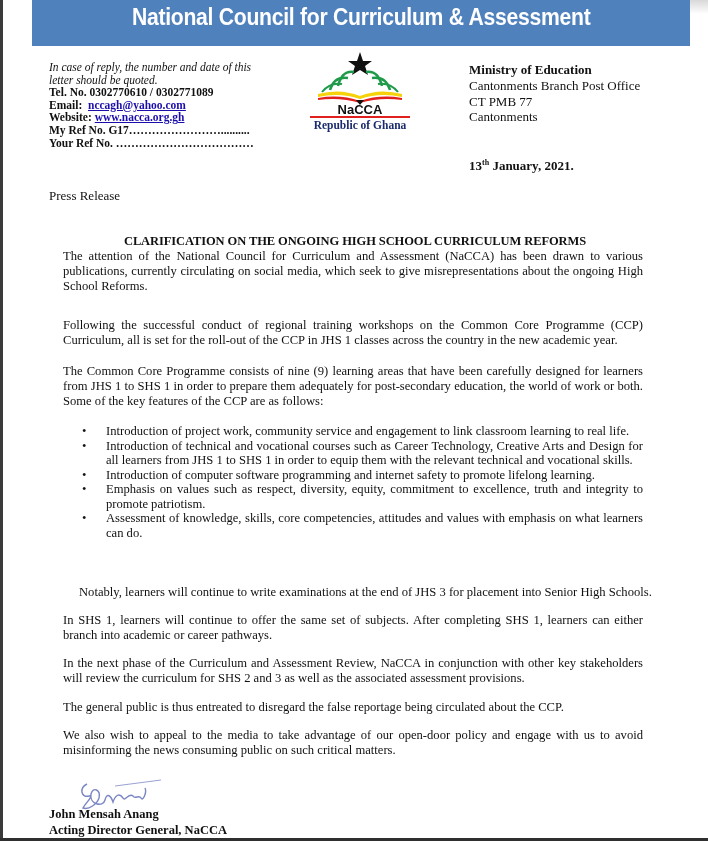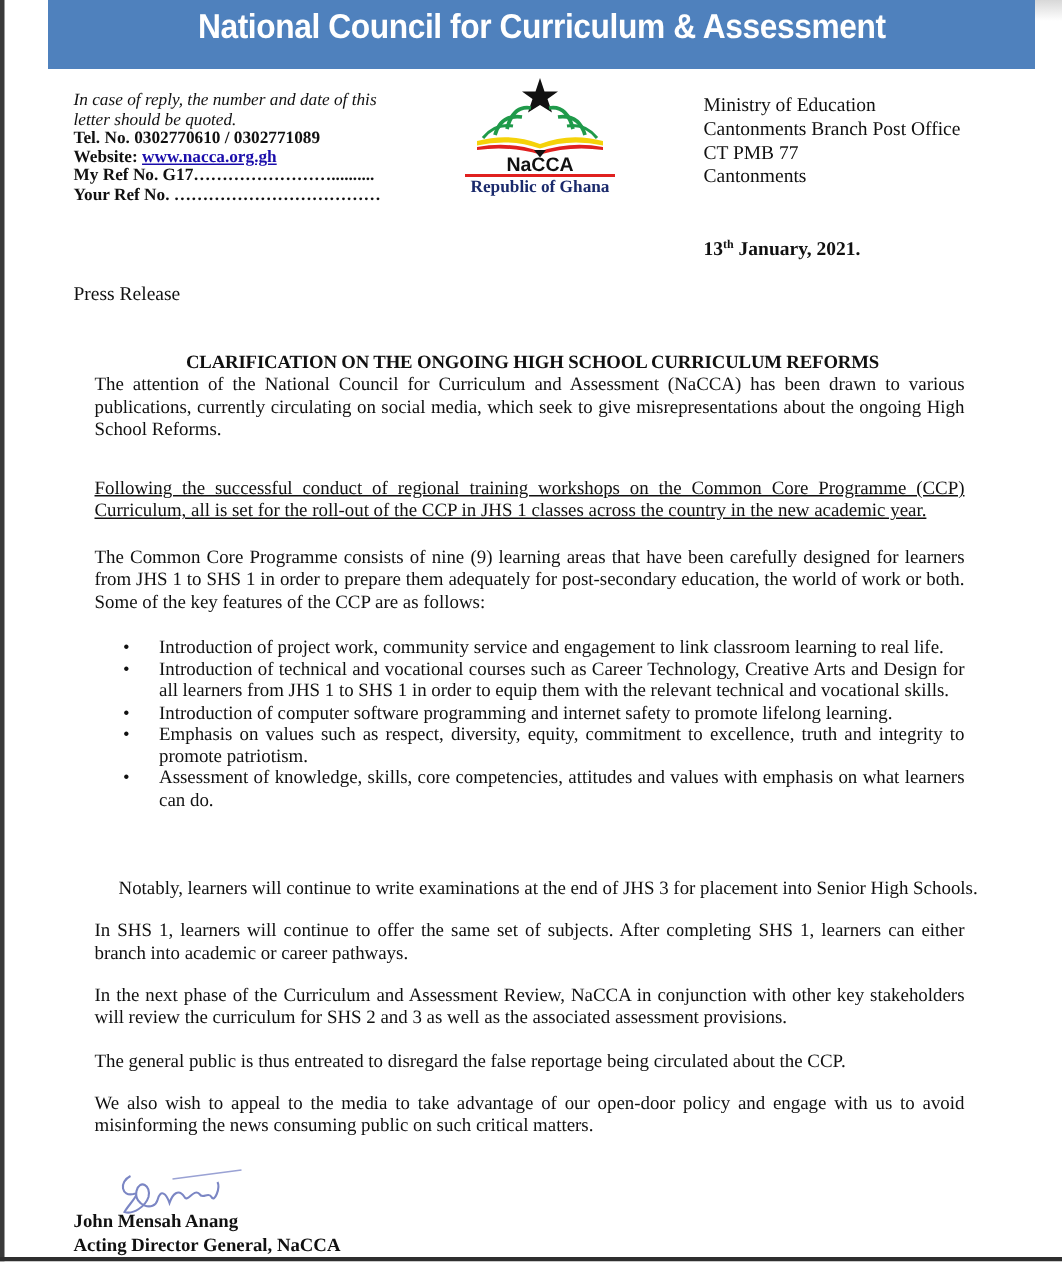--- a/index.html
+++ b/index.html
@@ -25,21 +25,21 @@
   .left-block .italic { font-style:italic; }
   .left-block .b { font-weight:bold; }
   .left-block a { color:#1a0dab; text-decoration:underline; font-weight:bold; }
   .logo { position:absolute; left:304px; top:50px; width:112px; height:82px; text-align:center; }
   .logo svg { display:block; margin:0 auto; }
   .logo .rep { font-size:11.5px; font-weight:bold; color:#1a2a6c; line-height:13px; margin-top:1px; }
   .right-block {
     position:absolute; left:469px; top:62px; width:220px;
     font-size:13px; line-height:15.8px;
   }
-  .right-block .b { font-weight:normal; }
+  .right-block .b { font-weight:bold; }
   .date { position:absolute; left:469px; top:158px; font-size:13px; font-weight:bold; }
   .date sup { font-size:8px; vertical-align:5px; }
   .press { position:absolute; left:49px; top:188px; font-size:13px; font-weight:normal; }
   .title {
     position:absolute; left:49px; width:612px; top:234px; text-align:center;
     font-size:12.5px; font-weight:bold; letter-spacing:-0.1px;
   }
   .para {
     position:absolute; left:63px; width:580px; font-size:12.6px; line-height:15.2px;
     text-align:justify;
@@ -60,20 +60,24 @@
 <div class="edge-right-shadow"></div>
 
 <div class="banner">
   <span>National Council for Curriculum &amp; Assessment</span>
 </div>
 
 <div class="left-block">
   <div class="italic">In case of reply, the number and date of this</div>
   <div class="italic">letter should be quoted.</div>
   <div class="b">Tel. No. 0302770610 / 0302771089</div>
+  <div class="b">
+    <span>Email:</span>&nbsp;
+    <a>nccagh@yahoo.com</a>
+  </div>
   <div class="b">
     <span>Website:</span>
     <a>www.nacca.org.gh</a>
   </div>
   <div class="b">My Ref No. G17……………………..........</div>
   <div class="b">Your Ref No. ………………………………</div>
 </div>
 
 <div class="logo">
   <svg width="104" height="66" viewBox="0 0 104 66">
@@ -106,21 +110,21 @@
 
 <div class="date">
   <span>13</span><sup>th</sup><span> January, 2021.</span>
 </div>
 
 <div class="press">Press Release</div>
 
 <div class="title">CLARIFICATION ON THE ONGOING HIGH SCHOOL CURRICULUM REFORMS</div>
 
 <p class="para" style="top:249px;margin:0;">The attention of the National Council for Curriculum and Assessment (NaCCA) has been drawn to various publications, currently circulating on social media, which seek to give misrepresentations about the ongoing High School Reforms.</p>
-<p class="para" style="top:318px;margin:0;text-decoration:underline;">Following the successful conduct of regional training workshops on the Common Core Programme (CCP) Curriculum, all is set for the roll-out of the CCP in JHS 1 classes across the country in the new academic year.</p>
+<p class="para" style="top:318px;margin:0;">Following the successful conduct of regional training workshops on the Common Core Programme (CCP) Curriculum, all is set for the roll-out of the CCP in JHS 1 classes across the country in the new academic year.</p>
 <p class="para" style="top:364px;margin:0;">The Common Core Programme consists of nine (9) learning areas that have been carefully designed for learners from JHS 1 to SHS 1 in order to prepare them adequately for post-secondary education, the world of work or both.  Some of the key features of the CCP are as follows:</p>
 
 <ul class="bullets">
   <li>Introduction of project work, community service and engagement to link classroom learning to real life.</li>
   <li>Introduction of technical and vocational courses such as Career Technology, Creative Arts and Design for all learners from JHS 1 to SHS 1 in order to equip them with the relevant technical and vocational skills.</li>
   <li>Introduction of computer software programming and internet safety to promote lifelong learning.</li>
   <li>Emphasis on values such as respect, diversity, equity, commitment to excellence, truth and integrity to promote patriotism.</li>
   <li>Assessment of knowledge, skills, core competencies, attitudes and values with emphasis on what learners can do.</li>
 </ul>
 

